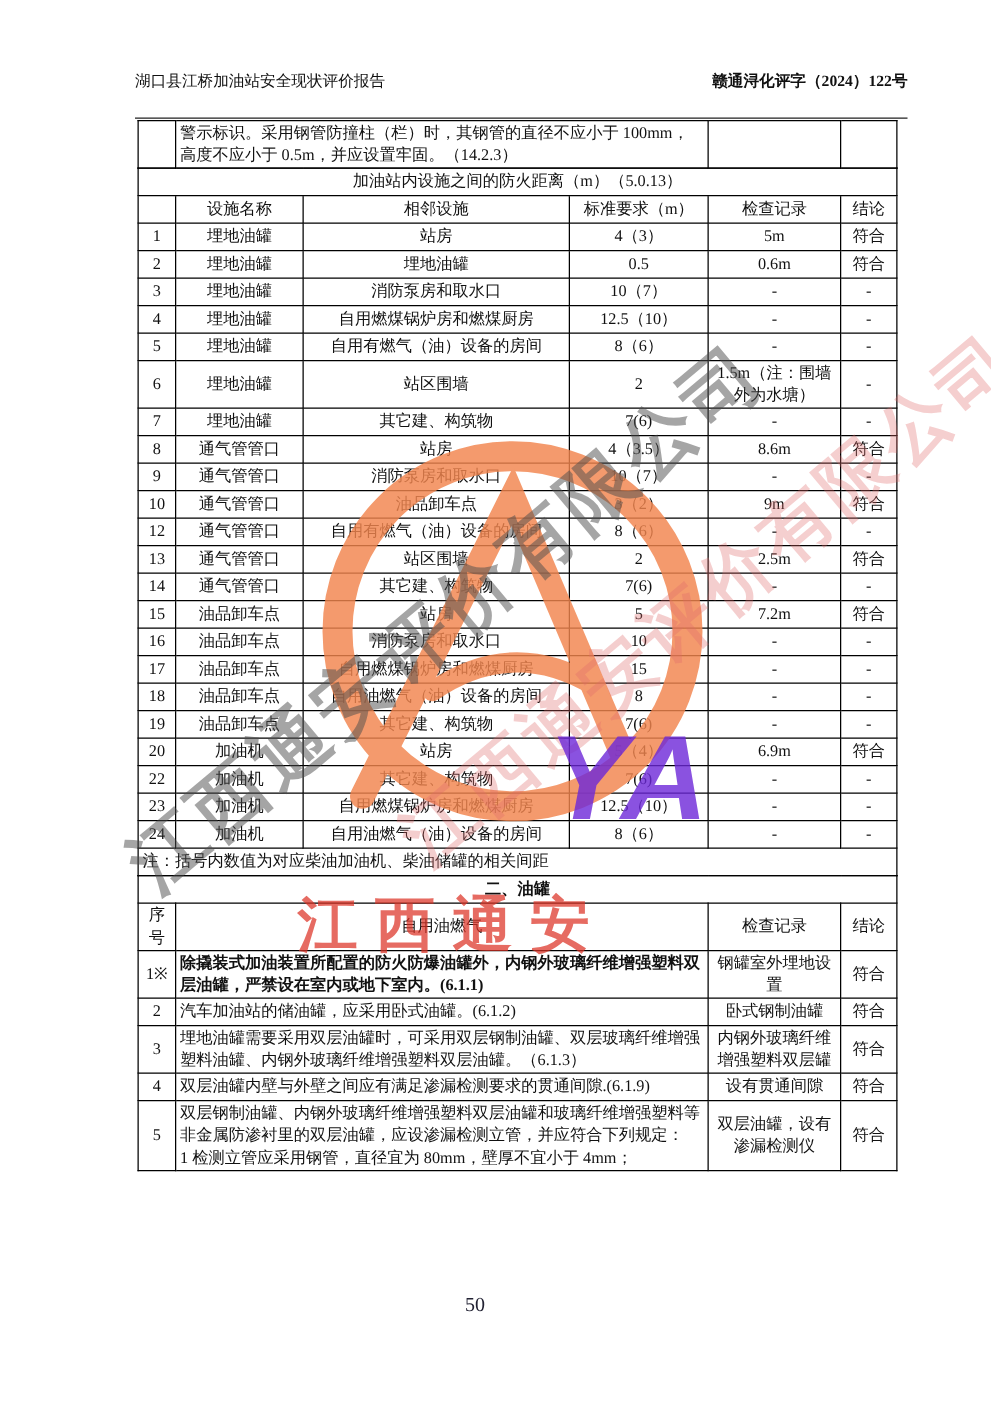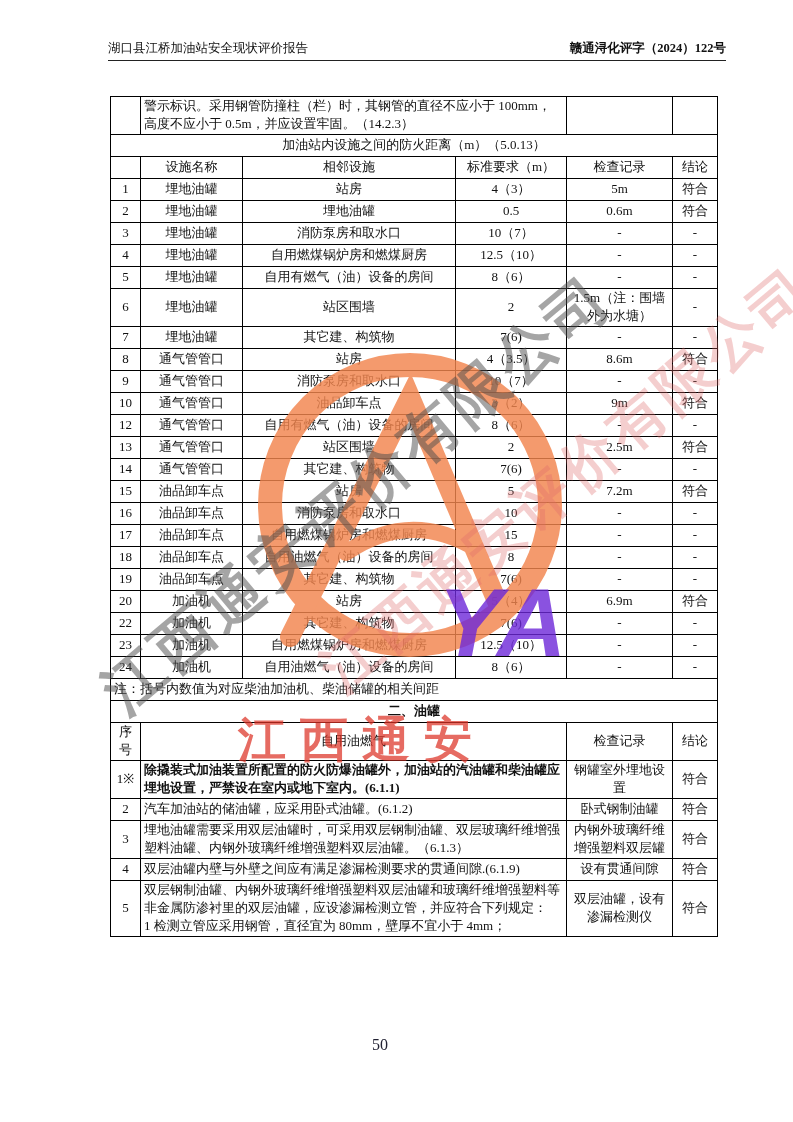--- a/index.html
+++ b/index.html
@@ -3,23 +3,23 @@
 <meta charset="utf-8">
 <style>
   html,body{margin:0;padding:0;}
   body{
     width:793px;height:1122px;position:relative;background:#ffffff;
     font-family:"Liberation Serif","DejaVu Serif",serif;color:#111;
     overflow:hidden;
   }
   
   .pg-header{
-    position:absolute;left:108px;top:40px;width:618px;
+    position:absolute;left:108px;top:57px;width:618px;
     display:flex;justify-content:space-between;align-items:flex-end;
-    border-bottom:1.5px solid #222;padding-bottom:3px;
+    border-bottom:1.5px solid #222;padding-bottom:20px;
     font-size:12.5px;
     gap:32px;
   }
   .pg-header .right{font-weight:bold;}
   
   .doc{position:absolute;left:110px;top:96px;width:607px;}
   table{border-collapse:collapse;table-layout:fixed;width:607px;}
   table + table{margin-top:-1px;}
   td,th{
     border:1px solid #000;font-size:13px;font-weight:normal;
@@ -308,21 +308,21 @@
     <tr id="tank-header">
           <td>序号</td>
           <td>自用油燃气</td>
           <td>检查记录</td>
           <td>结论</td>
         </tr>
     </tbody>
       <tbody id="tank-rows">
         <tr>
           <td>1※</td>
-          <td class="left prewrap bold">除撬装式加油装置所配置的防火防爆油罐外，加油站的汽油罐和柴油罐应埋地设置，严禁设在室内或地下室内。(6.1.1)</td>
+          <td class="left prewrap bold">除撬装式加油装置所配置的防火防爆油罐外，内钢外玻璃纤维增强塑料双层油罐，严禁设在室内或地下室内。(6.1.1)</td>
           <td>钢罐室外埋地设置</td>
           <td>符合</td>
         </tr>
         <tr>
           <td>2</td>
           <td class="left prewrap">汽车加油站的储油罐，应采用卧式油罐。(6.1.2)</td>
           <td>卧式钢制油罐</td>
           <td>符合</td>
         </tr>
         <tr>

